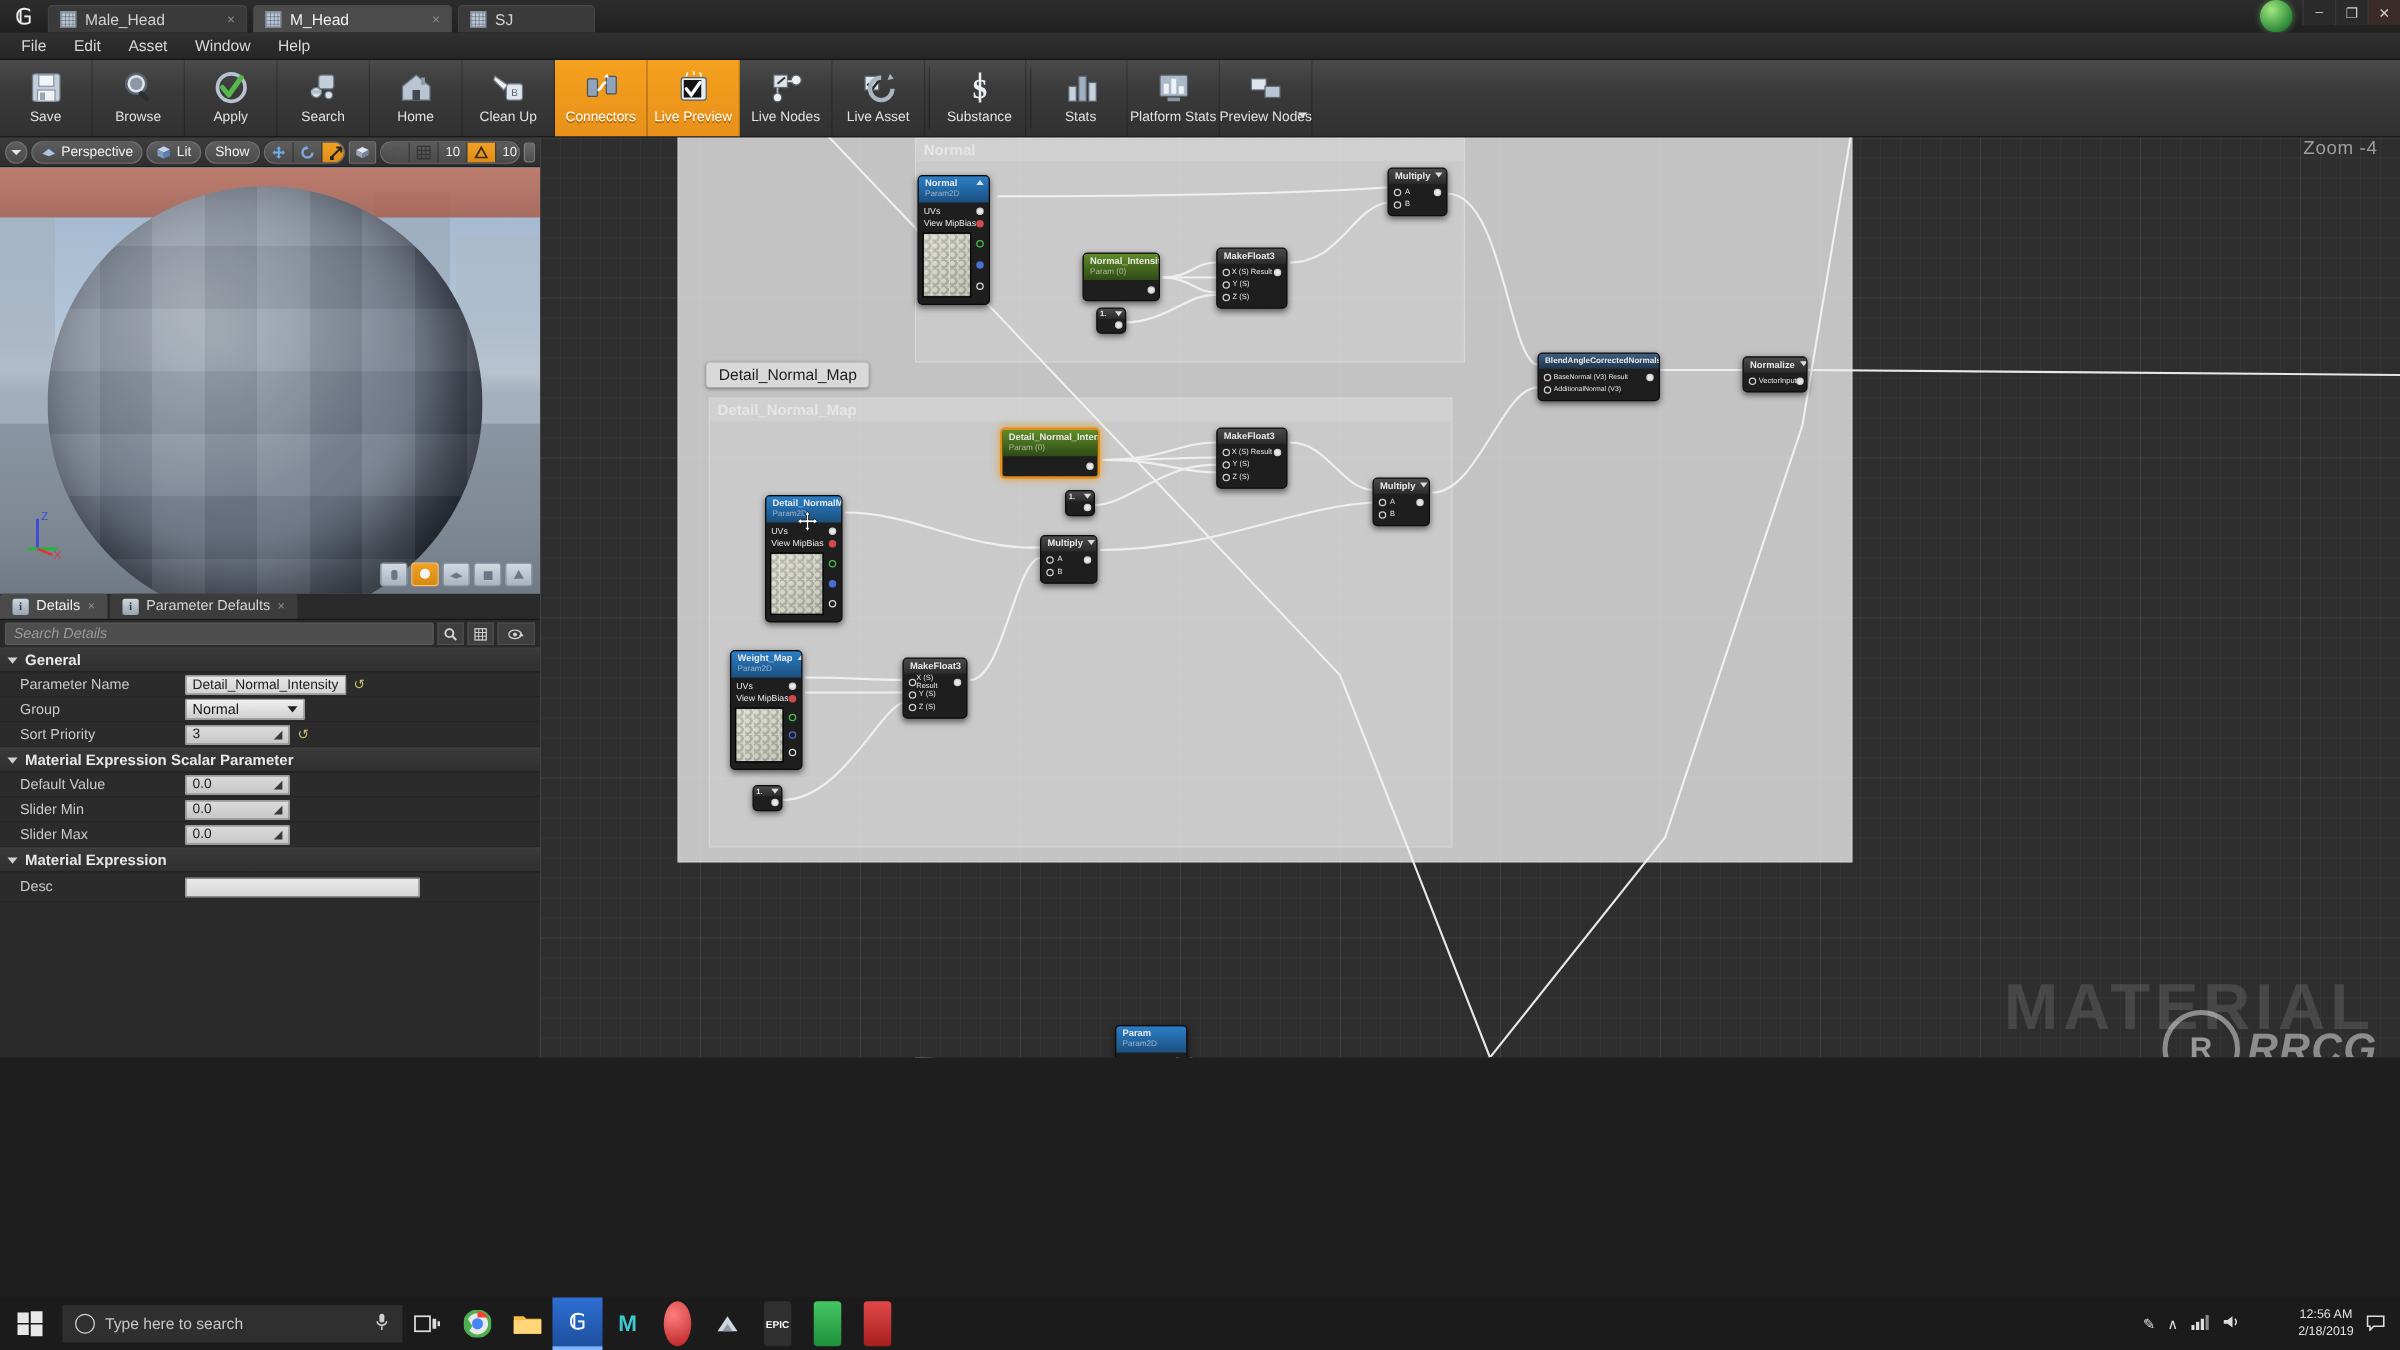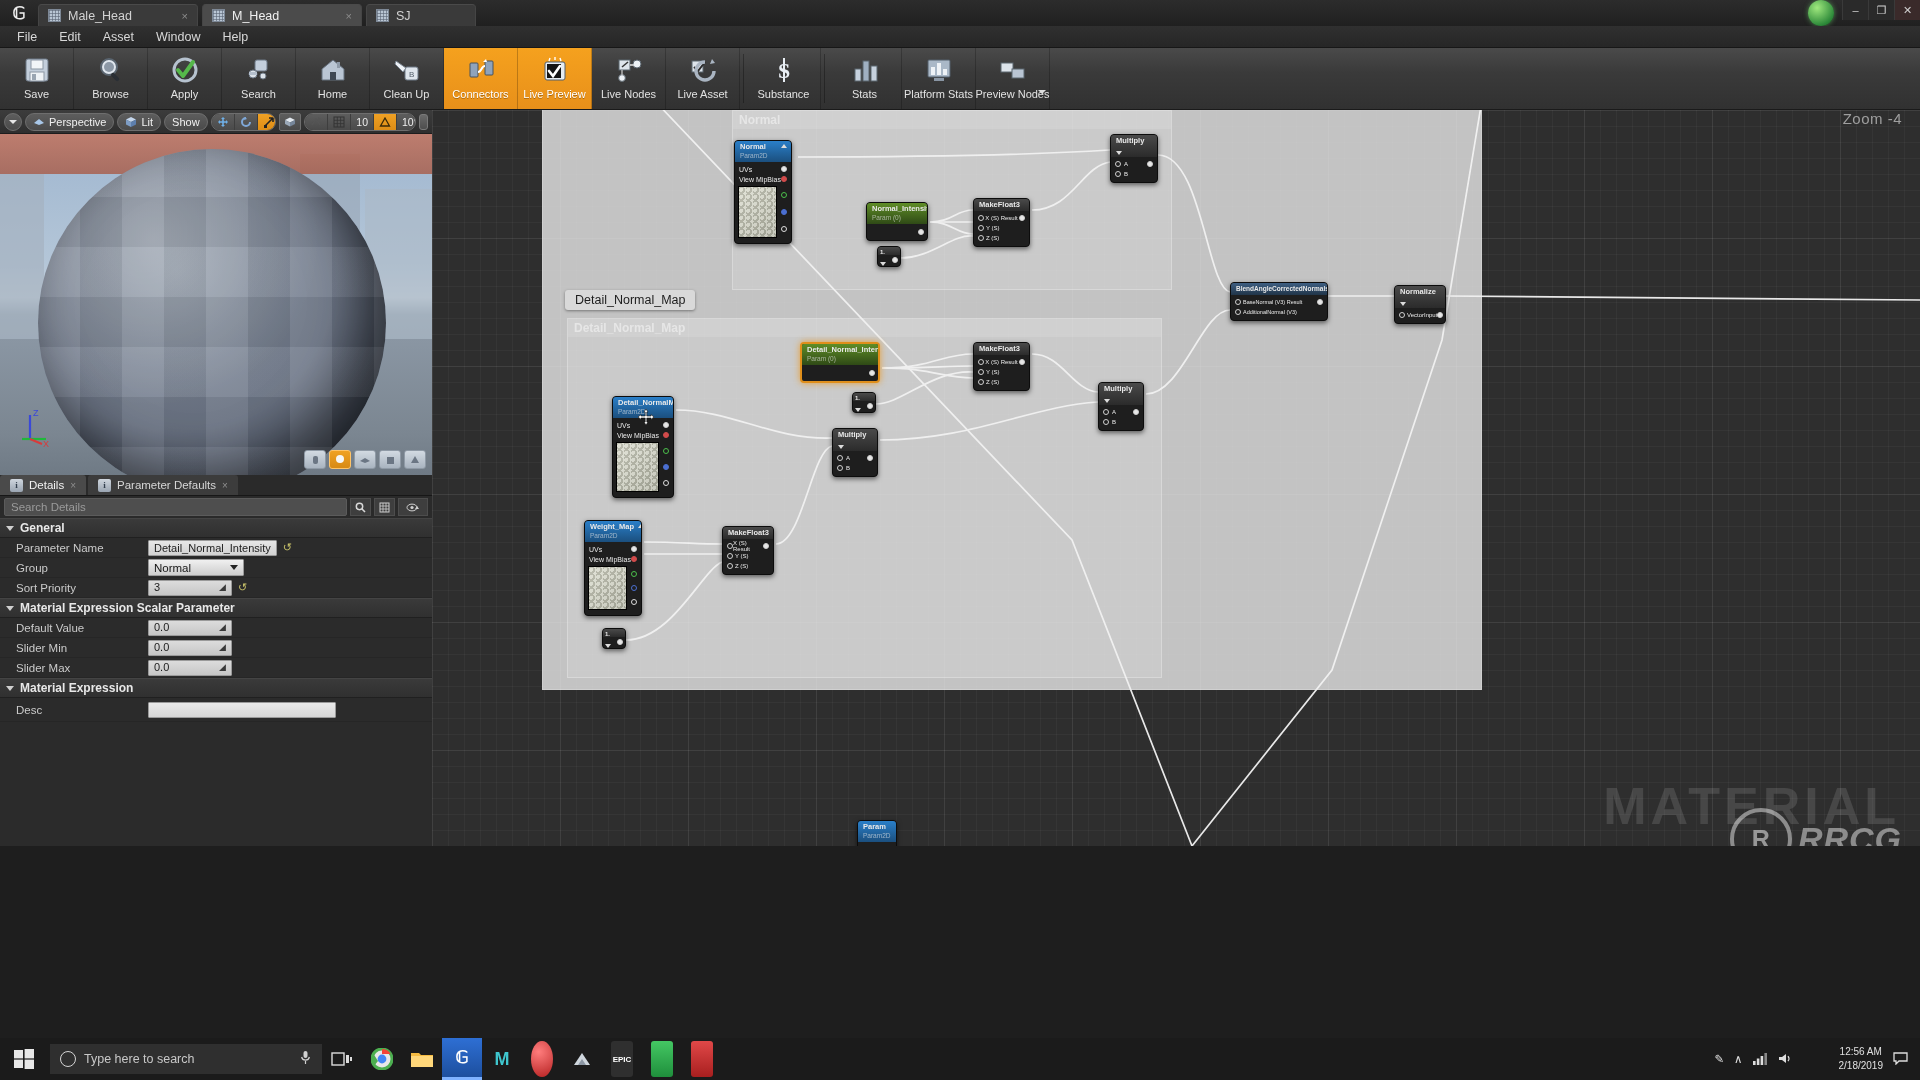--- a/index.html
+++ b/index.html
@@ -167,21 +167,21 @@
   .dtab .iico {
     width:13px;height:13px;border-radius:2px;
     background:linear-gradient(#cfd6de,#9aa5b2); color:#34404e;
     font-size:9px; font-weight:bold; display:flex;align-items:center;justify-content:center;
     font-family:"Liberation Serif", serif;
   }
   .dtab .x { color:#8e8e8e; font-size:10px; }
 
   .dsearch {
     position:absolute; left:0; top:386px; width:432px; height:22px;
-    background:#2a2a2a; display:flex; align-items:center; gap:3px; padding:2px 4px;
+    background:#2a2a2a; display:flex; align-items:center; gap:3px; padding:2px 4px;font-style:italic;
   }
   .dsearch .field {
     flex:1; height:18px; background:#4e4e4e; border:1px solid #5b5b5b; border-radius:2px;
     color:#9b9b9b; font-size:11.5px; padding:0 6px; line-height:16px;
   }
   .dsbtn {
     width:21px;height:18px; background:#3e3e3e; border:1px solid #4d4d4d;
     display:flex;align-items:center;justify-content:center; color:#cfcfcf; font-size:10px;
   }
 
@@ -269,21 +269,21 @@
     color:#e9e9e9; overflow:hidden;
   }
   .node.sel { border:2px solid #e08f1b; box-shadow:0 0 7px rgba(235,150,30,.85); }
   .node .nhead {
     padding:1px 4px 2px 5px; font-size:7.5px; font-weight:bold; line-height:9px;
     display:flex; align-items:flex-start; justify-content:space-between; gap:4px;
   }
   .node .nhead .sub { font-size:6.5px; font-weight:normal; opacity:.6; display:block; }
   .node .nhead.blue { background:linear-gradient(#2a7fc9,#1b4f7e); }
   .node .nhead.green { background:linear-gradient(#5f8d27,#2f4a16); }
-  .node .nhead.grey { background:linear-gradient(#4a4a4a,#2b2b2b);flex-direction:column; }
+  .node .nhead.grey { background:linear-gradient(#4a4a4a,#2b2b2b); }
   .node .nhead.dark { background:linear-gradient(#3a3a3a,#242424); }
   .node .nbody { padding:2px 0 3px; font-size:7px; }
   .node .prow2 { display:flex; align-items:center; justify-content:space-between; padding:0 4px; height:10px; }
   .pin { width:6px;height:6px;border-radius:50%;border:1px solid #cfcfcf; background:transparent; flex:none; }
   .pin.f { background:#e8e8e8; }
   .pin.r { border-color:#d14b4b; }
   .pin.r.f { background:#d14b4b; }
   .pin.g { border-color:#4bbf4b; }
   .pin.b { border-color:#4b6fd1; }
   .pin.b.f { background:#4b6fd1; }
@@ -1132,21 +1132,21 @@
   </div>
 
   <div class="left-bottom"></div>
   <div class="graph-bottom">
     <svg style="position:absolute;left:0;top:0" width="1488" height="192" viewBox="0 0 1488 192">
       <g stroke="#f2f2f2" stroke-width="1.7" fill="none" opacity=".9">
         <path d="M300 0 L470 12"></path>
         <path d="M760 0 L640 60 L520 0"></path>
       </g>
     </svg>
-    <div class="node" style="left:425px;top:-26px;width:40px">
+    <div class="node" style="left:460px;top:-26px;width:58px">
       <div class="nhead blue">
         <span><span>Param</span>
         <span class="sub">Param2D</span></span>
       </div>
       <div class="nbody">
         <div class="prow2">
           <span>UVs</span>
           <span class="pin"></span>
         </div>
       </div>

